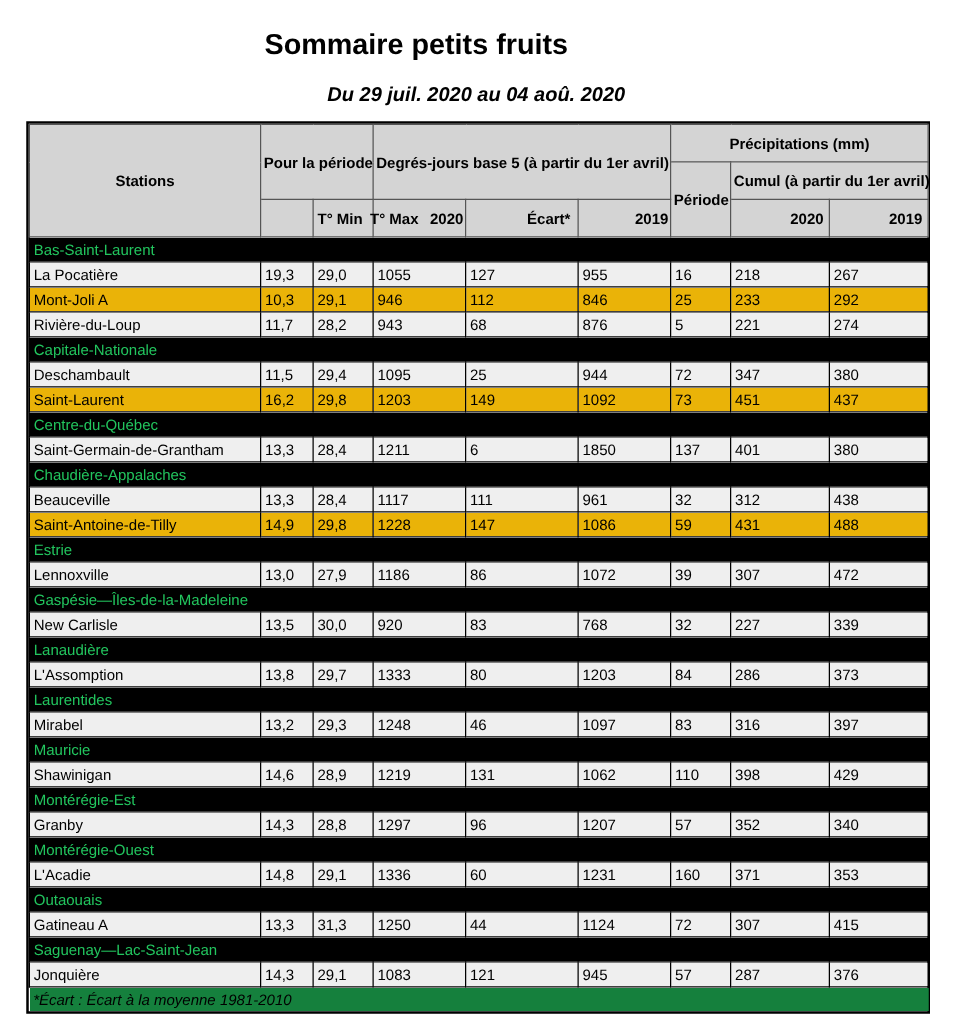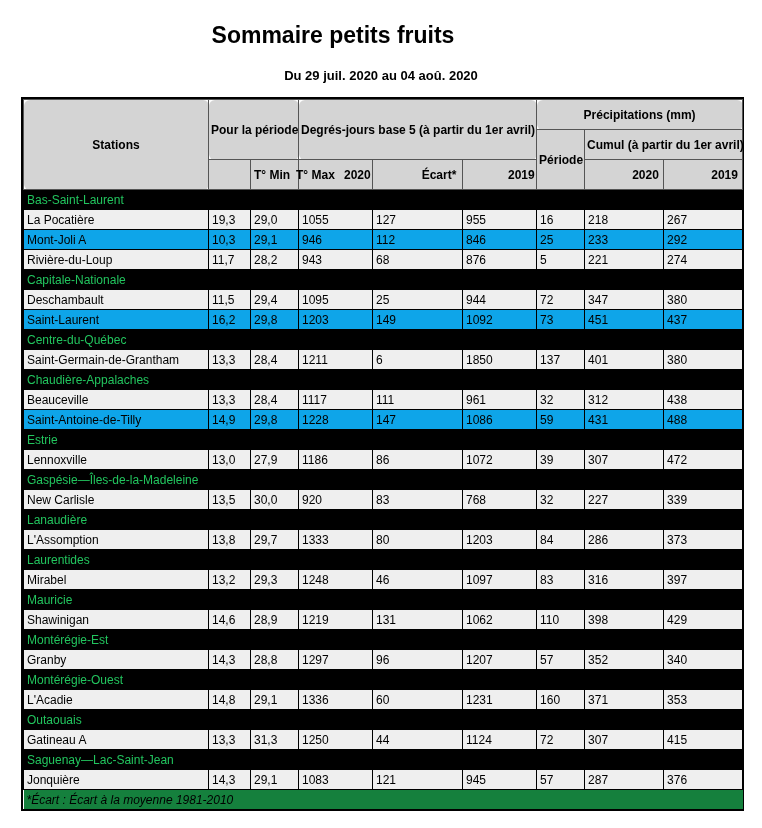--- a/index.html
+++ b/index.html
@@ -24,22 +24,23 @@
       font-size: 23px;
       font-weight: bold;
       letter-spacing: 0px;
     }
     .subtitle {
       position: absolute;
       top: 68px;
       left: 0;
       width: 762px;
       text-align: center;
-      font-size: 13px;
+      font-size: 16px;
       font-weight: bold;
+      font-style: italic;
     }
     .tbl-wrap {
       position: absolute;
       top: 97px;
       left: 21px;
       width: 723px;
       border: 2px solid #000;
       box-sizing: border-box;
       background: #fff;
     }
@@ -60,39 +61,39 @@
     col.c-p2019 { width: 79px; }
     th {
       background: #d4d4d4;
       border: 1px solid #555;
       font-weight: bold;
       font-size: 12px;
       padding: 0 2px;
       white-space: nowrap;
       overflow: visible;
     }
-    .h1 th { height: 29px; border-radius: 6px; }
+    .h1 th { height: 29px; }
     .h2 th { height: 29px; }
     .h3 th { height: 29px; padding-left: 45px; }
     td {
       border: 1px solid #000;
       height: 19px;
       padding: 0 3px;
       font-size: 12px;
       white-space: nowrap;
       overflow: hidden;
     }
     tr.region td {
       background: #000;
       color: #22c55e;
       border-color: #000;
       padding-left: 3px;
     }
     tr.station.odd td { background: #efefef; }
-    tr.station.even td { background: #0ea5e9; margin-top: 36px; }
+    tr.station.even td { background: #eab308; margin-top: 36px; }
     tr.footnote td {
       font-style: italic;
       background: #15803d;
       border-left: none;
       border-right: none;
       border-bottom: none;
     }
   </style>
 </head>
 <body>

